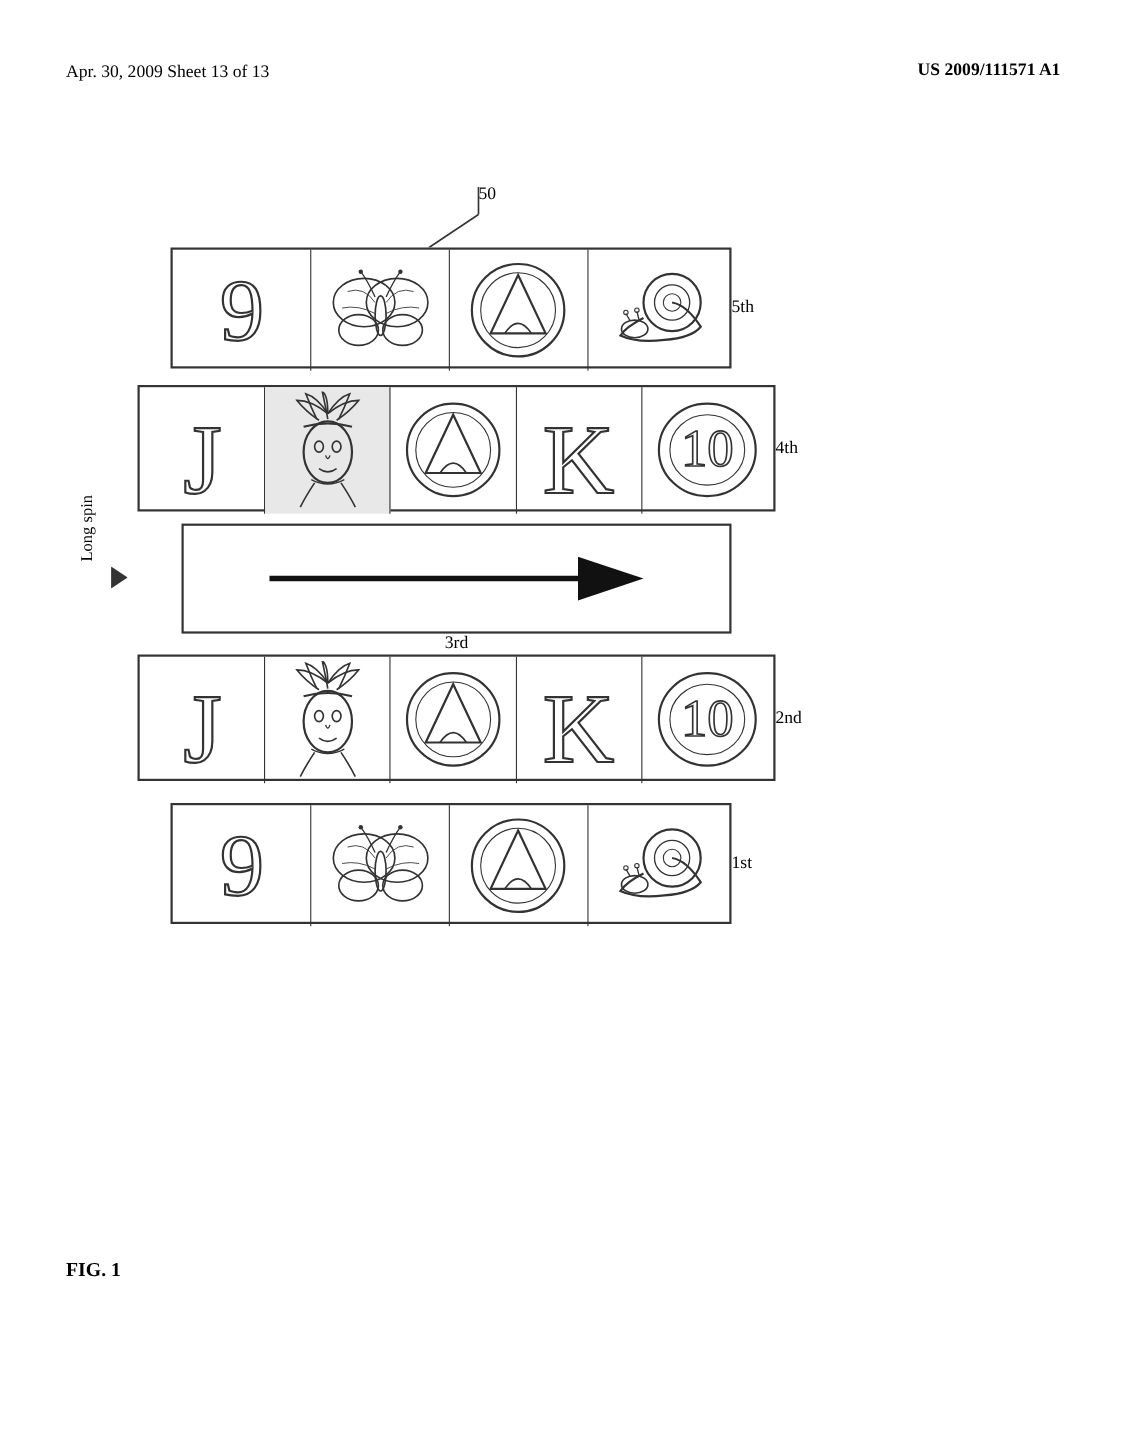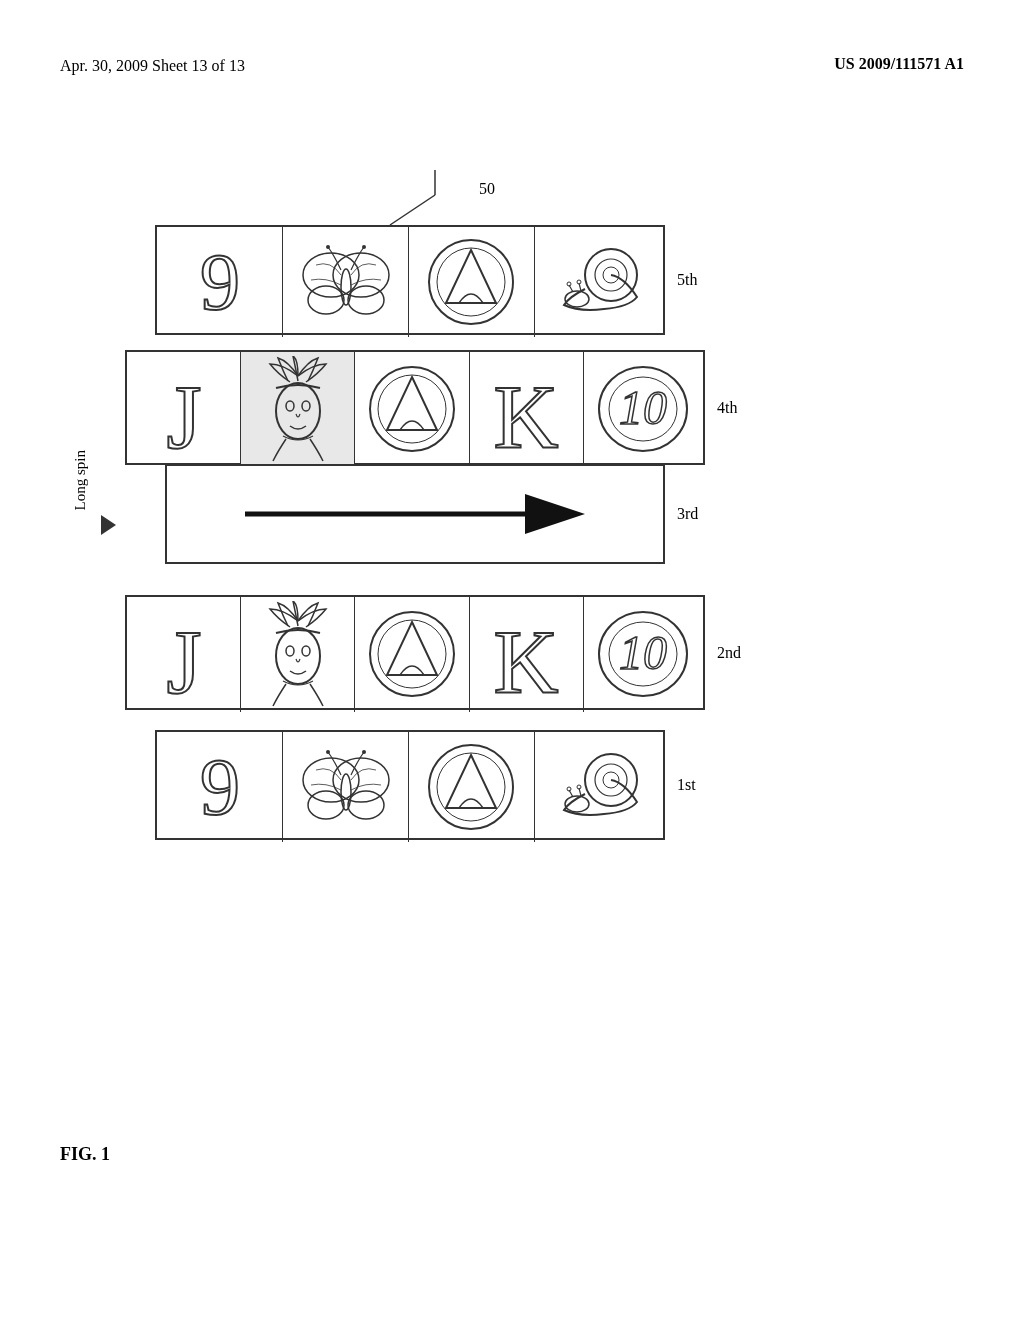--- a/index.html
+++ b/index.html
@@ -63,45 +63,43 @@
 
     .slot-cell {
       border-right: 1px solid #333;
       display: flex;
       align-items: center;
       justify-content: center;
       overflow: hidden;
     }
     .slot-cell:last-child {
       border-right: none;
-      font-style: italic;
     }
 
     .row-label {
       font-size: 16px;
-      margin-left: 12px;
       writing-mode: horizontal-tb;
     }
 
     
     svg {
       display: block;
     }
   </style>
 </head>
 <body>
 
 <div class="header">
   <div class="header-center">Apr. 30, 2009  Sheet 13 of 13</div>
   <div class="header-right">US 2009/111571 A1</div>
 </div>
 
 <div class="diagram-area">
 
-  <div style="position:absolute; top:20px; left:375px; font-size:16px;padding-left:44px;">50</div>
+  <div style="position:absolute; top:8px; left:375px; font-size:16px;">50</div>
 
   <svg style="position:absolute; top:5px; left:310px; width:120px; height:70px;">
     <line x1="65" y1="5" x2="65" y2="30" stroke="#333" stroke-width="1.5"></line>
     <line x1="65" y1="30" x2="20" y2="60" stroke="#333" stroke-width="1.5"></line>
   </svg>
 
   <div style="position:absolute; left:12px; top:290px; display:flex; flex-direction:column; align-items:center;">
     <div style="writing-mode:vertical-rl; transform:rotate(180deg); font-size:15px;">Long spin</div>
   </div>
 
@@ -229,21 +227,21 @@
 
           <ellipse cx="50" cy="47" rx="44" ry="42" fill="none" stroke="#333" stroke-width="2"></ellipse>
           <ellipse cx="50" cy="47" rx="34" ry="32" fill="none" stroke="#333" stroke-width="1"></ellipse>
           <text x="50" y="62" font-size="48" font-family="serif" text-anchor="middle" fill="none" stroke="#333" stroke-width="1.5">10</text>
         </svg>
       </div>
     </div>
     <div class="row-label">4th</div>
   </div>
 
-  <div class="row-container" style="top:304px; left:105px;">
+  <div class="row-container" style="top:316px; left:105px;flex-direction:column;">
     <div class="slot-row" style="width:500px; height:100px;">
       <div style="width:100%; height:100%; display:flex; align-items:center; justify-content:center;">
         <svg width="380" height="50" viewBox="0 0 380 50">
           <defs>
             <marker id="arrowhead" markerWidth="12" markerHeight="8" refX="10" refY="4" orient="auto">
               <polygon points="0 0, 12 4, 0 8" fill="#111"></polygon>
             </marker>
           </defs>
           <line x1="20" y1="25" x2="350" y2="25" stroke="#111" stroke-width="5" marker-end="url(#arrowhead)"></line>
         </svg>

